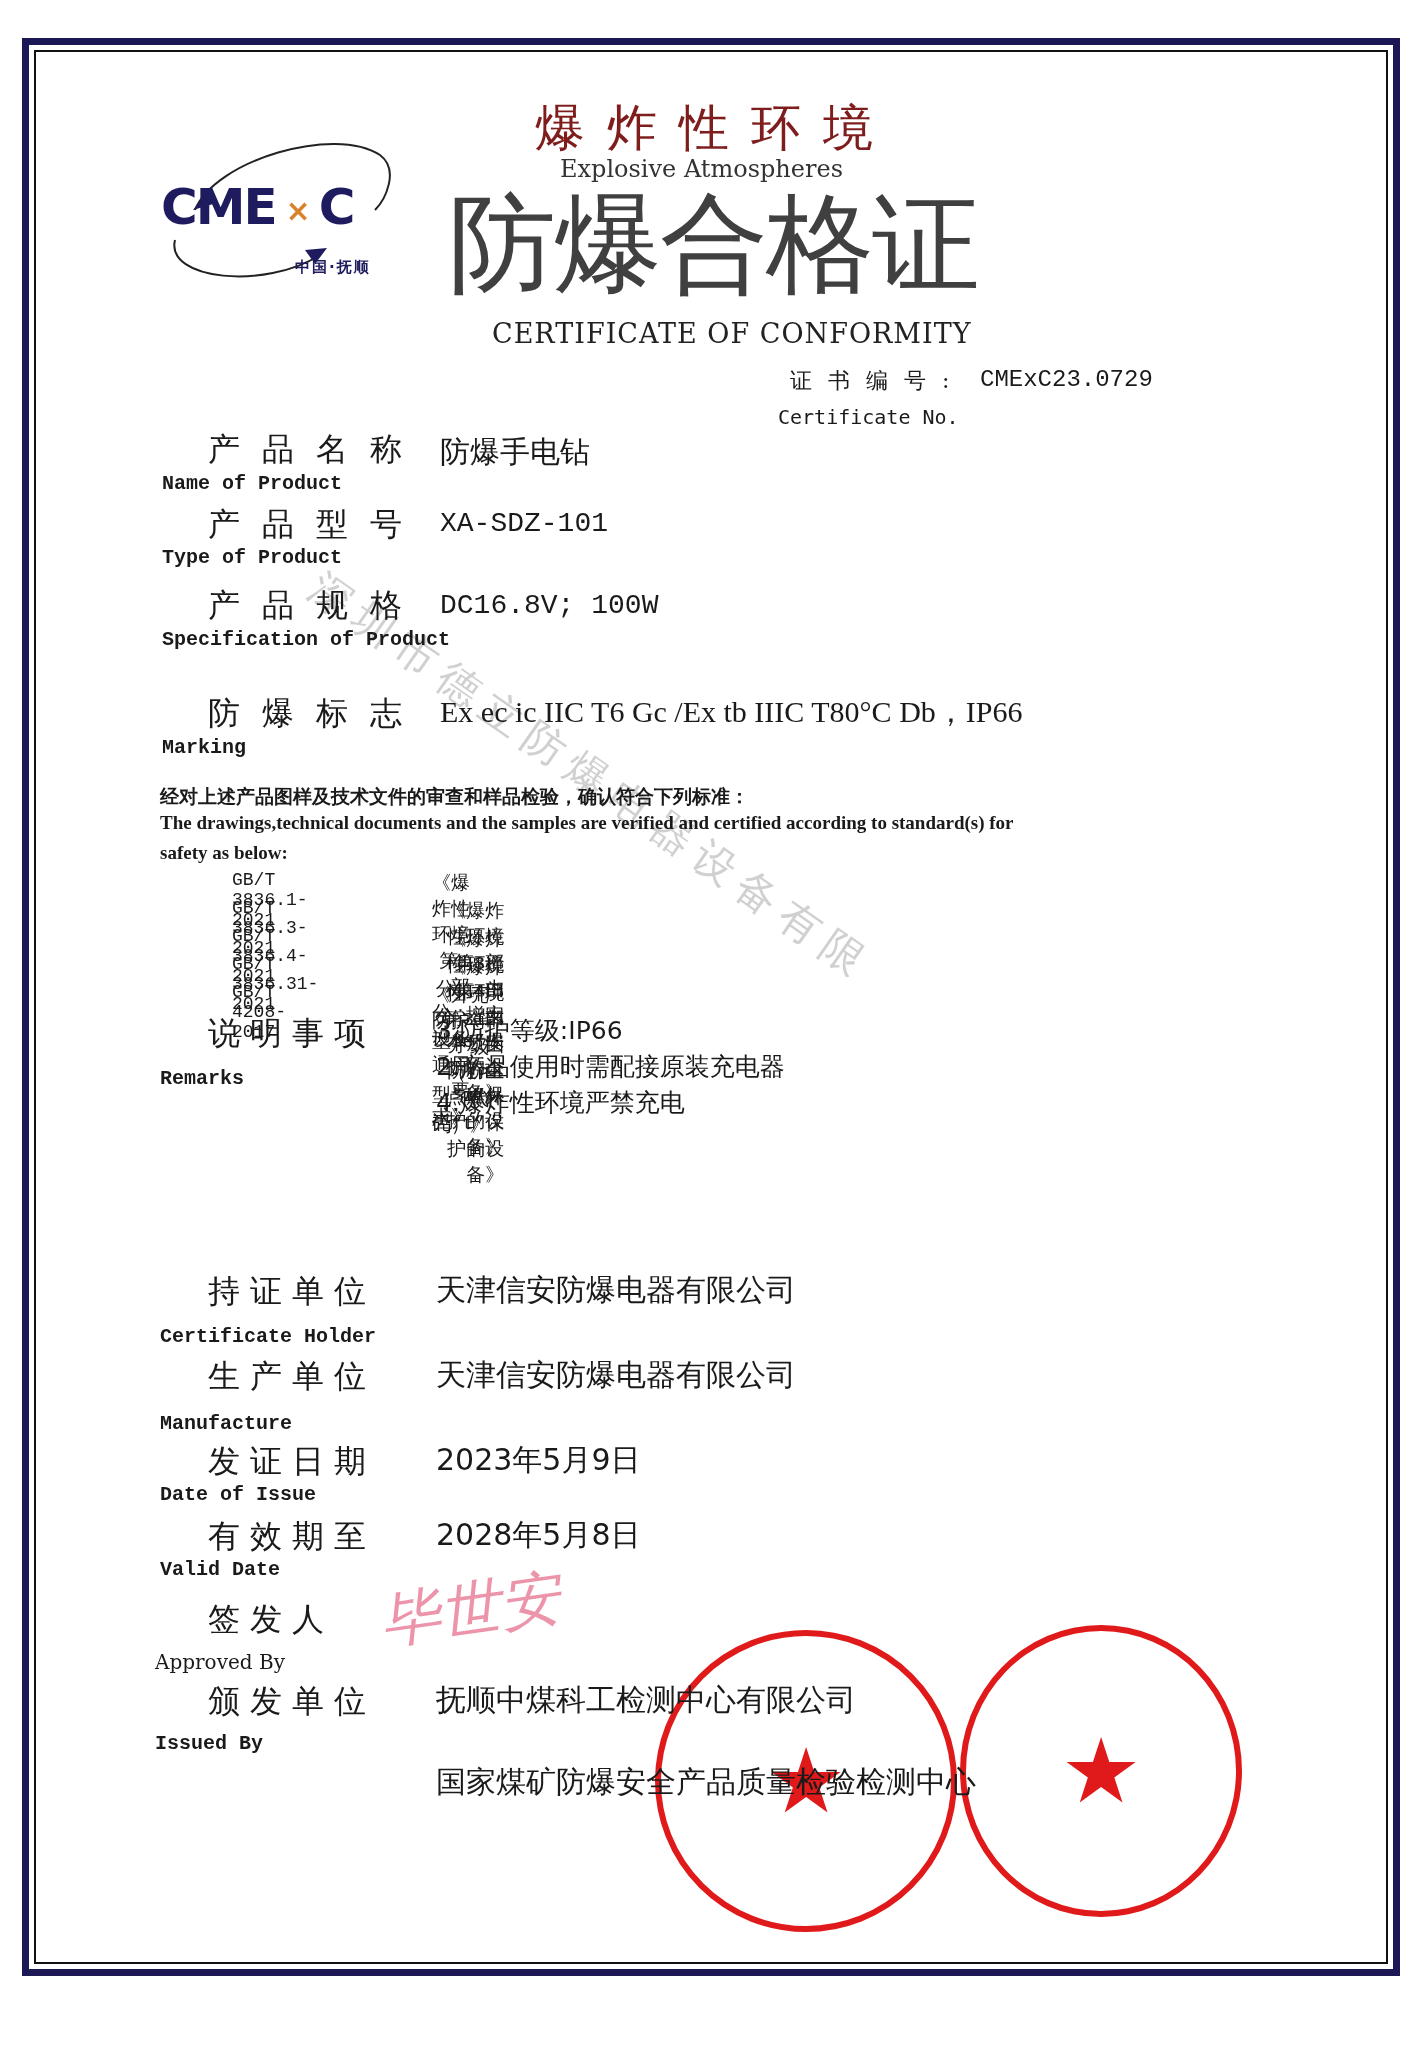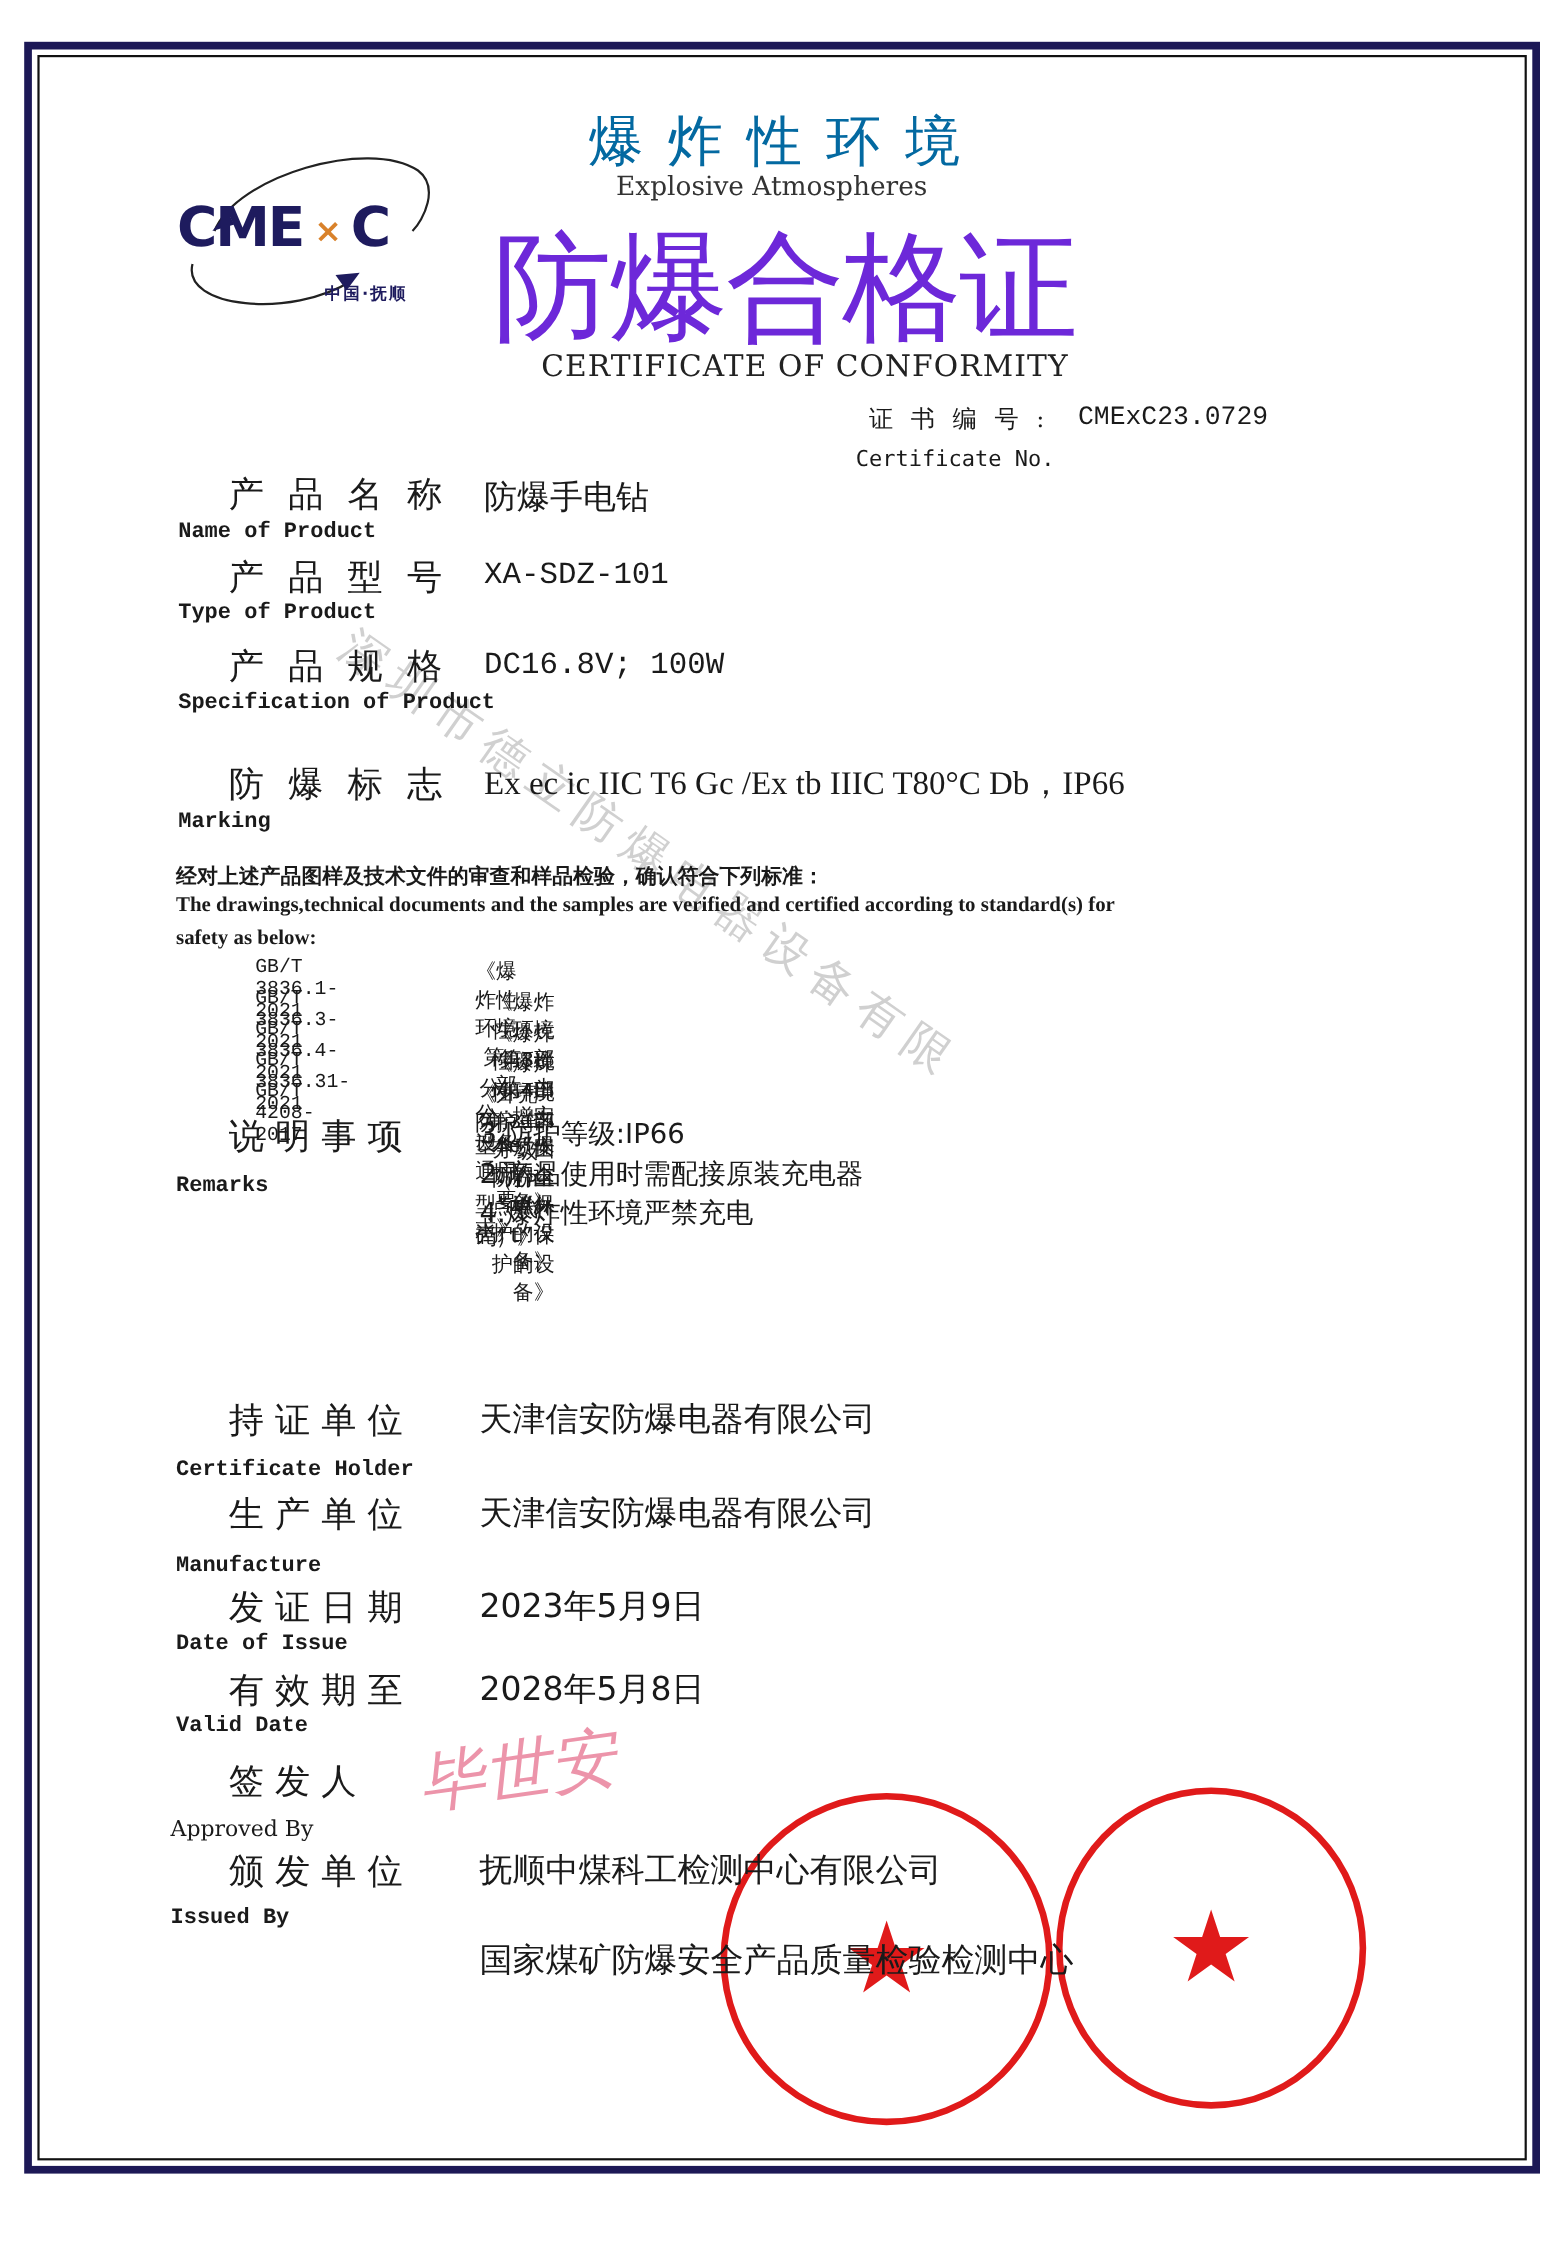--- a/index.html
+++ b/index.html
@@ -16,23 +16,23 @@
     border:2px solid #111; box-sizing:border-box;
   }
   .abs { position:absolute; }
   
   .logo { left:155px; top:130px; width:260px; height:160px; }
   .logo-text { position:absolute; left:6px; top:48px; font-family:"DejaVu Sans", sans-serif; font-weight:bold;
     font-size:50px; color:#1e1b5e; letter-spacing:-2px; }
   .logo-x { color:#d9822b; font-size:30px; margin:0 10px; vertical-align:middle; }
   .logo-sub { position:absolute; left:140px; top:128px; font-family:"DejaVu Sans", sans-serif; font-weight:bold;
     font-size:15px; color:#1e1b5e; letter-spacing:2px; }
-  .title-cn-small { left:535px; top:95px; font-size:50px; letter-spacing:22px; color:#0369a1; }
+  .title-cn-small { left:535px; top:95px; font-size:50px; letter-spacing:22px; color:#7f1d1d; }
   .title-en-small { left:560px; top:155px; font-size:24px; color:#333; }
-  .title-cn-big { left:448px; top:189px; font-size:108px; color:#6d28d9; letter-spacing:-2px; }
+  .title-cn-big { left:448px; top:172px; font-size:108px; color:#404040; letter-spacing:-2px; }
   .title-en-big { left:492px; top:318px; font-size:27px; color:#222; letter-spacing:1px; }
   .certno-cn { left:790px; top:366px; font-size:22px; letter-spacing:16px; }
   .certno-val { left:980px; top:366px; font-family:"Liberation Mono", monospace; font-size:24px; }
   .certno-en { left:778px; top:405px; font-family:"DejaVu Sans Mono", monospace; font-size:20px; }
   
   .lbl-cn { font-size:32px; letter-spacing:22px; font-family:"DejaVu Sans", sans-serif;margin-left:48px; }
   .lbl-cn.tight { letter-spacing:10px; }
   .lbl-en { font-size:20px; font-weight:bold; font-family:Liberation Mono, monospace; }
   .val-cn { font-size:30px; font-family:"DejaVu Sans", sans-serif; }
   .val-mono { font-size:28px; font-family:"Liberation Mono", monospace; }

